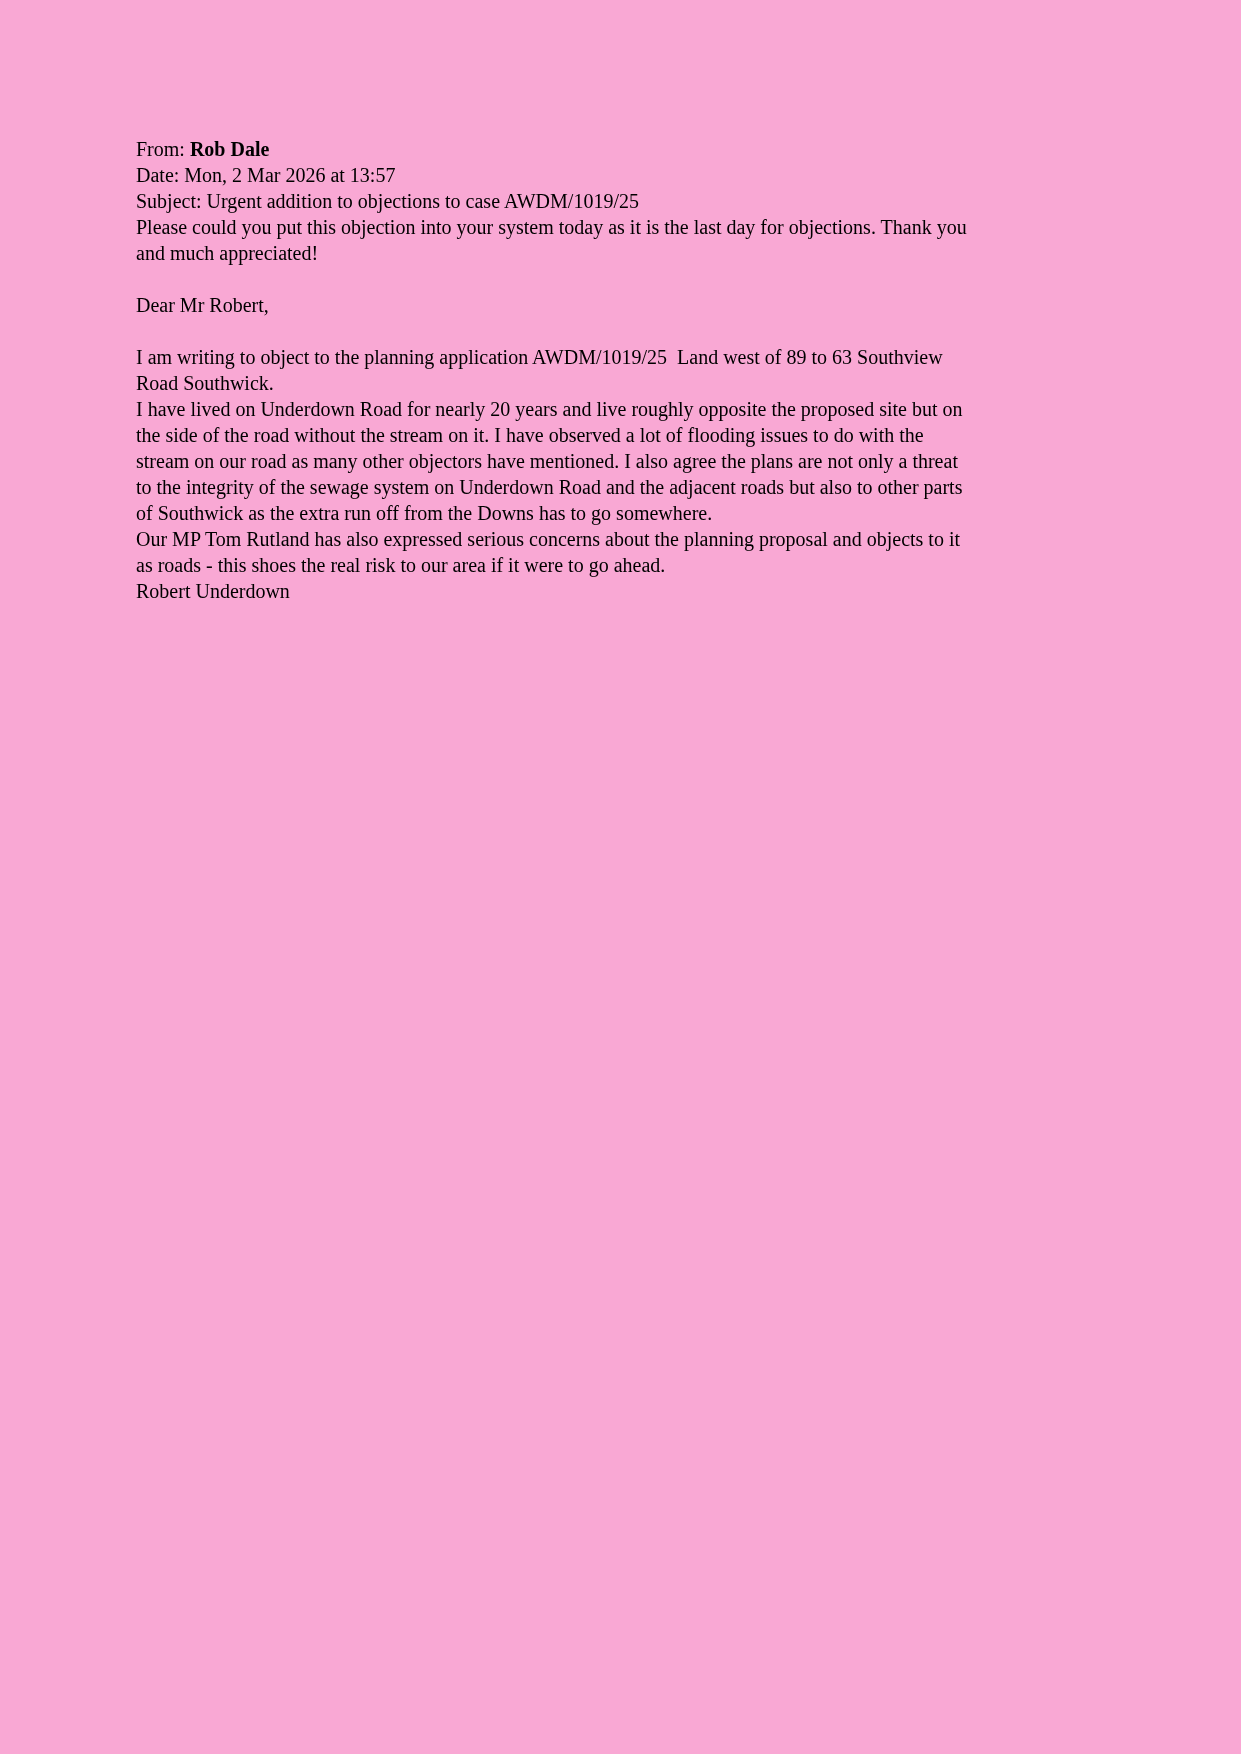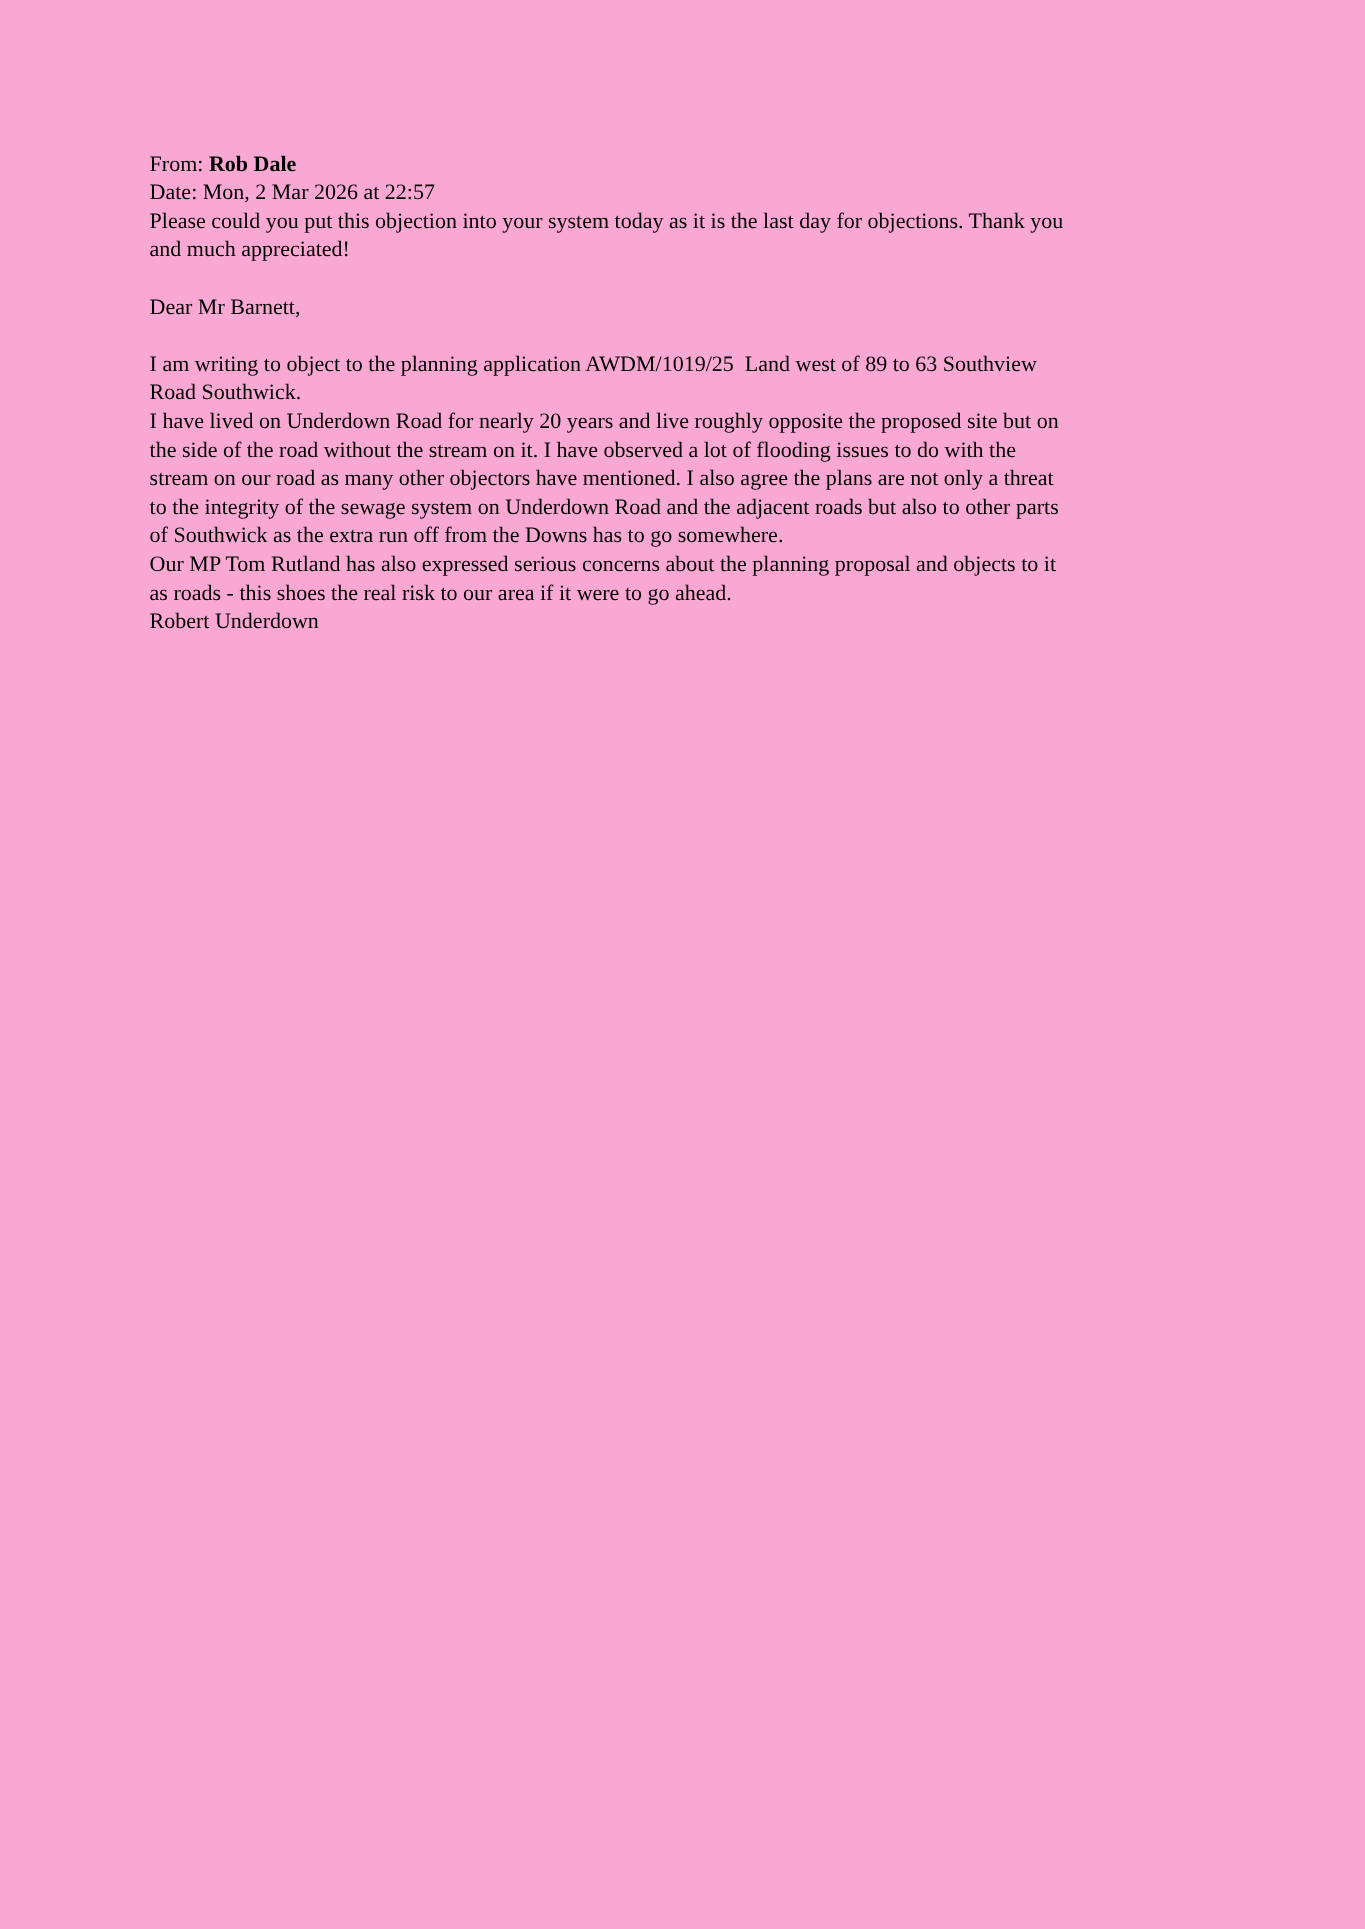--- a/index.html
+++ b/index.html
@@ -44,26 +44,27 @@
   .gap-para  { margin-top: 26px; }  
 </style>
 </head>
 <body>
 
 <div class="page">
   <div class="content">
 
     <div class="header">
       <div class="hline"><span>From: </span><span class="from-name">Rob Dale</span></div>
-      <div class="hline">Date: Mon, 2 Mar 2026 at 22:57</div>
+      <div class="hline">Date: Mon, 2 Mar 2026 at 13:57</div>
+      <div class="hline">Subject: Urgent addition to objections to case AWDM/1019/25</div>
     </div>
 
     <div class="body">
       <div class="body-block gap-large">Please could you put this objection into your system today as it is the last day for objections. Thank you and much appreciated!</div>
-      <div class="body-block gap-para">Dear Mr Barnett,</div>
+      <div class="body-block gap-para">Dear Mr Robert,</div>
       <div class="body-block gap-para">I am writing to object to the planning application AWDM/1019/25  Land west of 89 to 63 Southview Road Southwick.</div>
       <div class="body-block">I have lived on Underdown Road for nearly 20 years and live roughly opposite the proposed site but on the side of the road without the stream on it. I have observed a lot of flooding issues to do with the stream on our road as many other objectors have mentioned. I also agree the plans are not only a threat to the integrity of the sewage system on Underdown Road and the adjacent roads but also to other parts of Southwick as the extra run off from the Downs has to go somewhere.</div>
       <div class="body-block">Our MP Tom Rutland has also expressed serious concerns about the planning proposal and objects to it as roads - this shoes the real risk to our area if it were to go ahead.</div>
       <div class="body-block">Robert Underdown</div>
     </div>
 
   </div>
 </div>
 
 </body></html>

